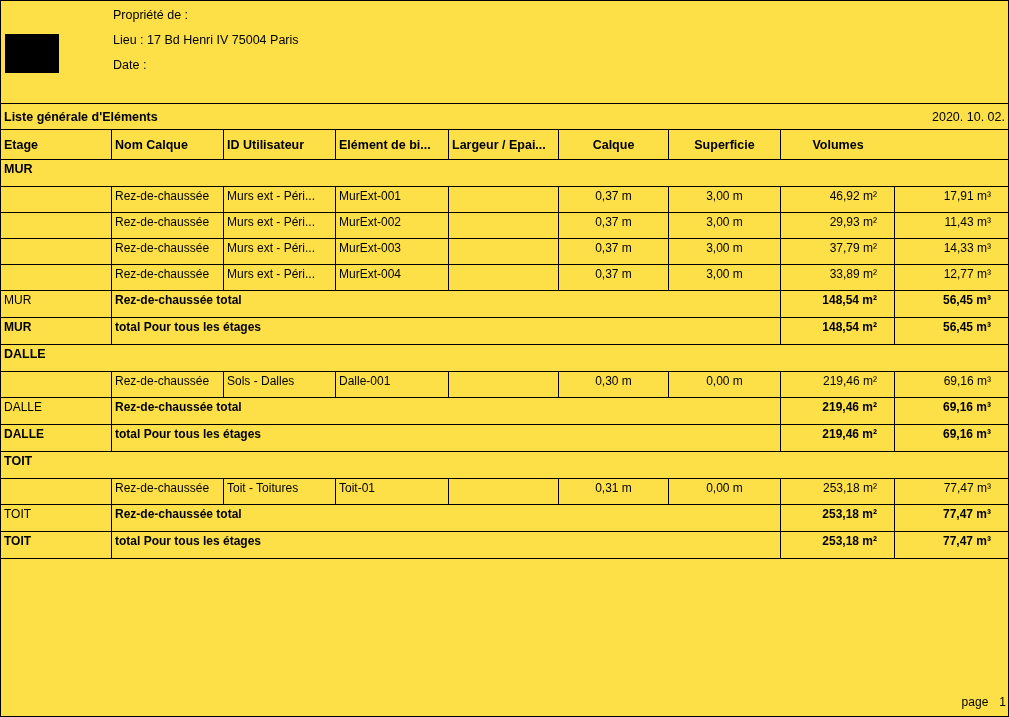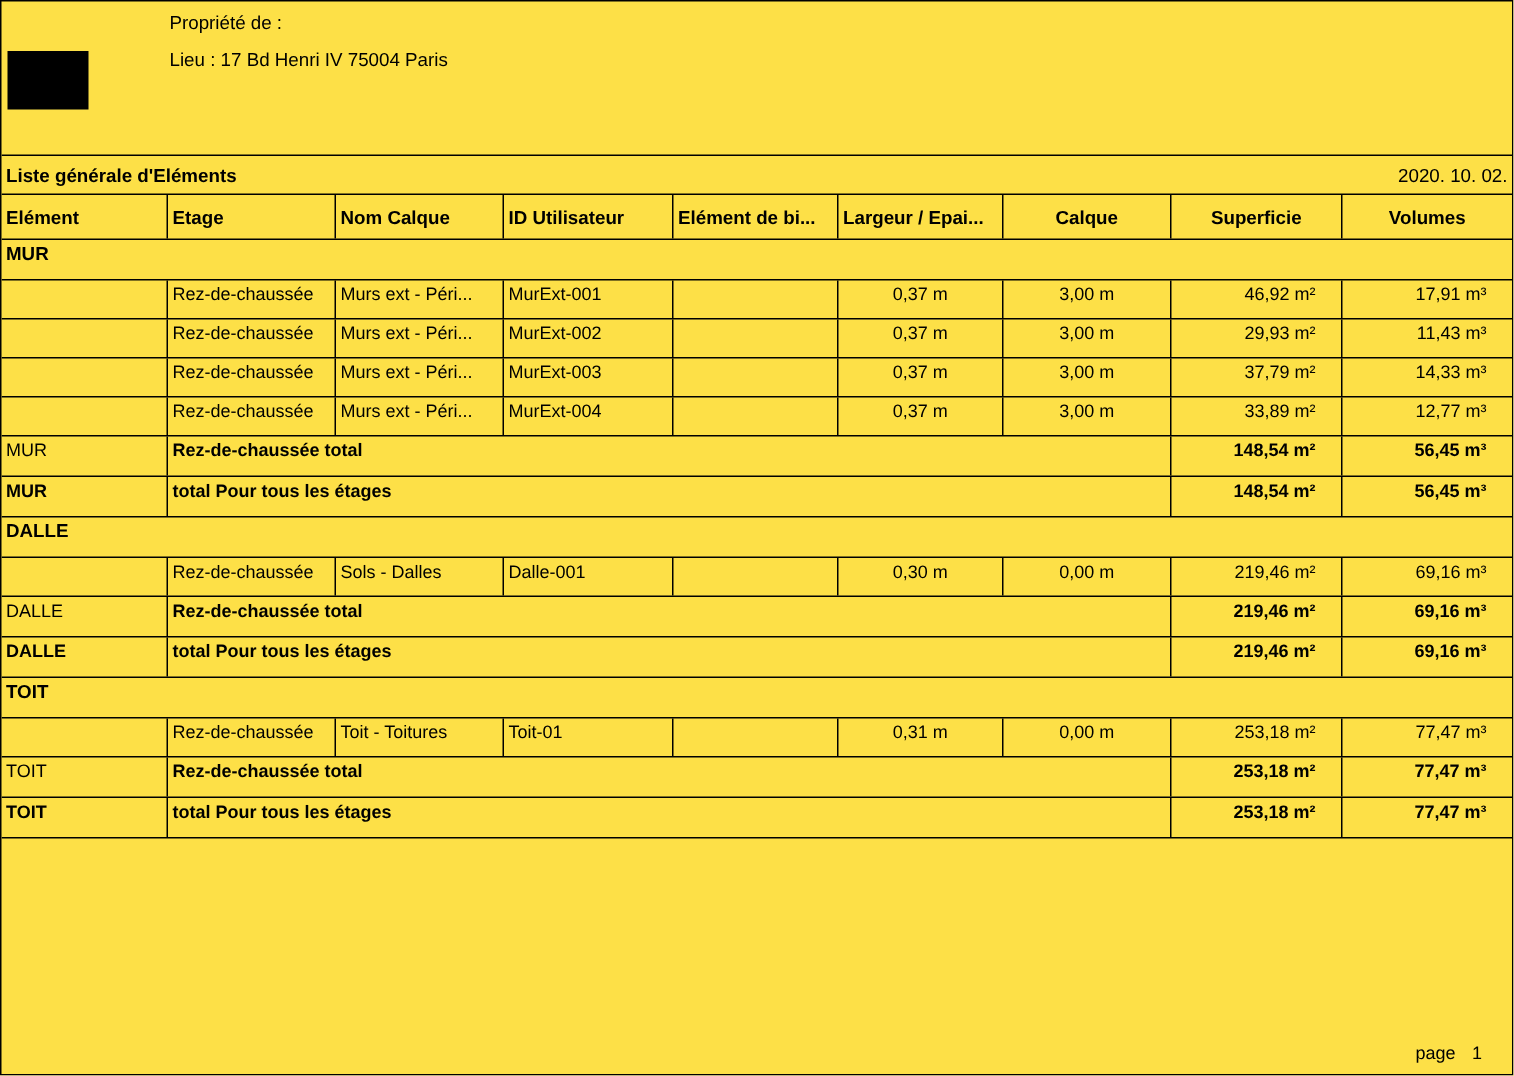--- a/index.html
+++ b/index.html
@@ -35,44 +35,44 @@
   .row { border-bottom: 1px solid #000; font-size: 12px; }
   .section-row { height: 27px; font-weight: bold; font-size: 12.5px; padding: 2px 3px; }
   .data-row { display: grid; grid-template-columns: var(--cols); height: 26px; }
   .total-row { display: grid; grid-template-columns: 111px 669px 114px auto; height: 27px; }
   .data-row .cell, .total-row .cell { padding-top: 2px; }
   .cell.ac { text-align: center; }
   .cell.ar { text-align: right; padding-right: 17px; }
   .total-row .cell.label, .total-row .cell.val { font-weight: bold; }
   .total-row.grand .cell.name { font-weight: bold; }
   
-  .footer { position: absolute; right: 20px; bottom: 7px; font-size: 12px; }
+  .footer { position: absolute; right: 2px; bottom: 7px; font-size: 12px; }
   .footer .num { margin-left: 11px; }
 </style>
 </head>
 <body>
 
 <div class="page">
 
   <div class="report-header">
     <div class="logo"></div>
     <div class="header-lines">
       <div>Propriété de :</div>
       <div>Lieu : 17 Bd Henri IV 75004 Paris</div>
+      <div>Date :</div>
     </div>
   </div>
 
   <div class="title-row">
     <span class="title">Liste générale d'Eléments</span>
     <span class="date">2020. 10. 02.</span>
   </div>
 
   <div>
     <div class="thead" id="thead">
-        <div class="cell al">Elément</div>
         <div class="cell al">Etage</div>
         <div class="cell al">Nom Calque</div>
         <div class="cell al">ID Utilisateur</div>
         <div class="cell al">Elément de bi...</div>
         <div class="cell al">Largeur / Epai...</div>
         <div class="cell ac">Calque</div>
         <div class="cell ac">Superficie</div>
         <div class="cell ac">Volumes</div>
       </div>
     <div id="tbody">

